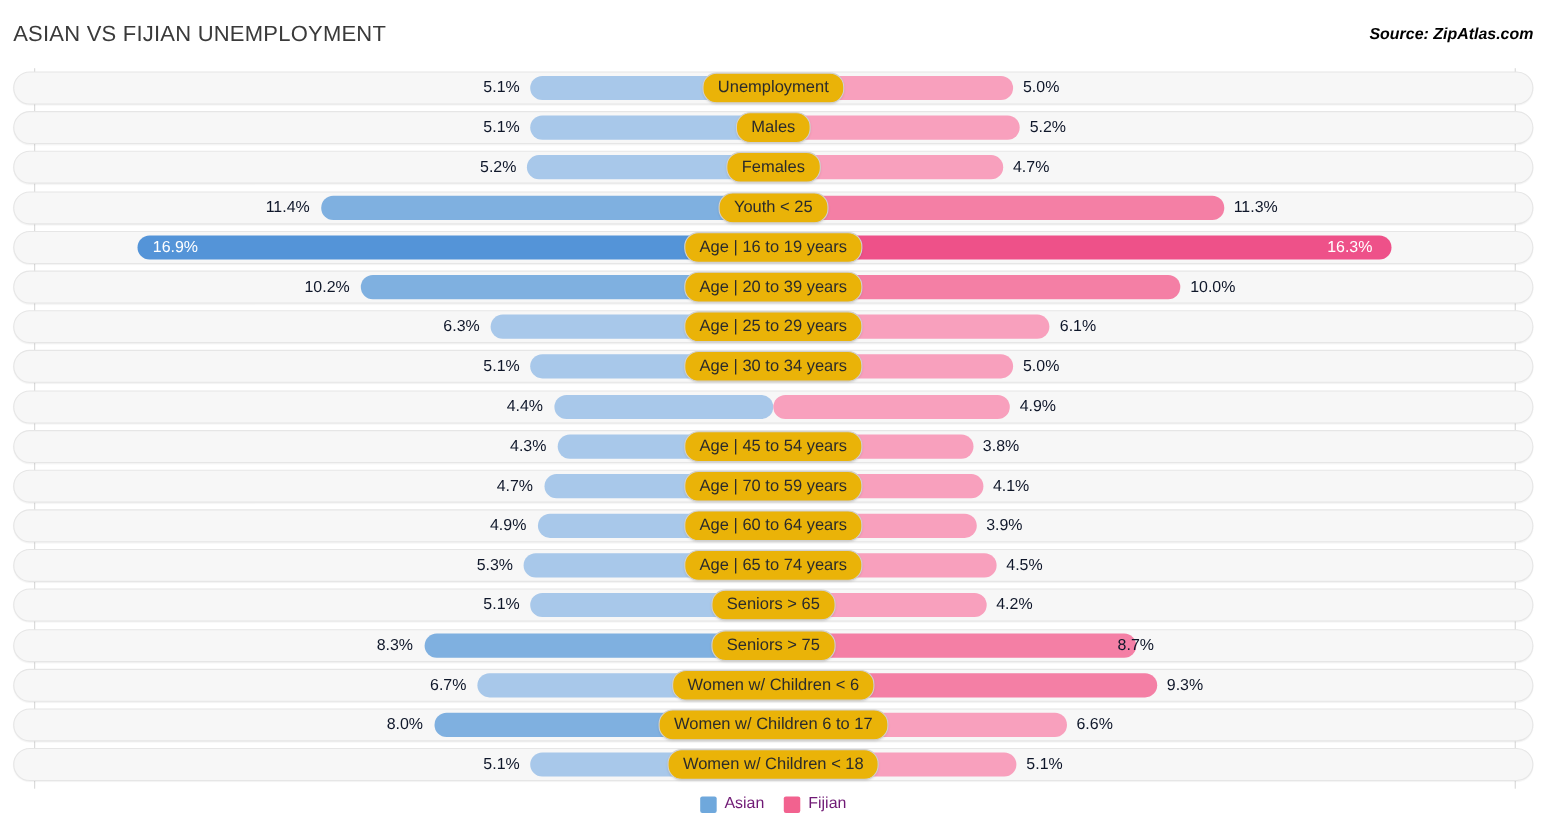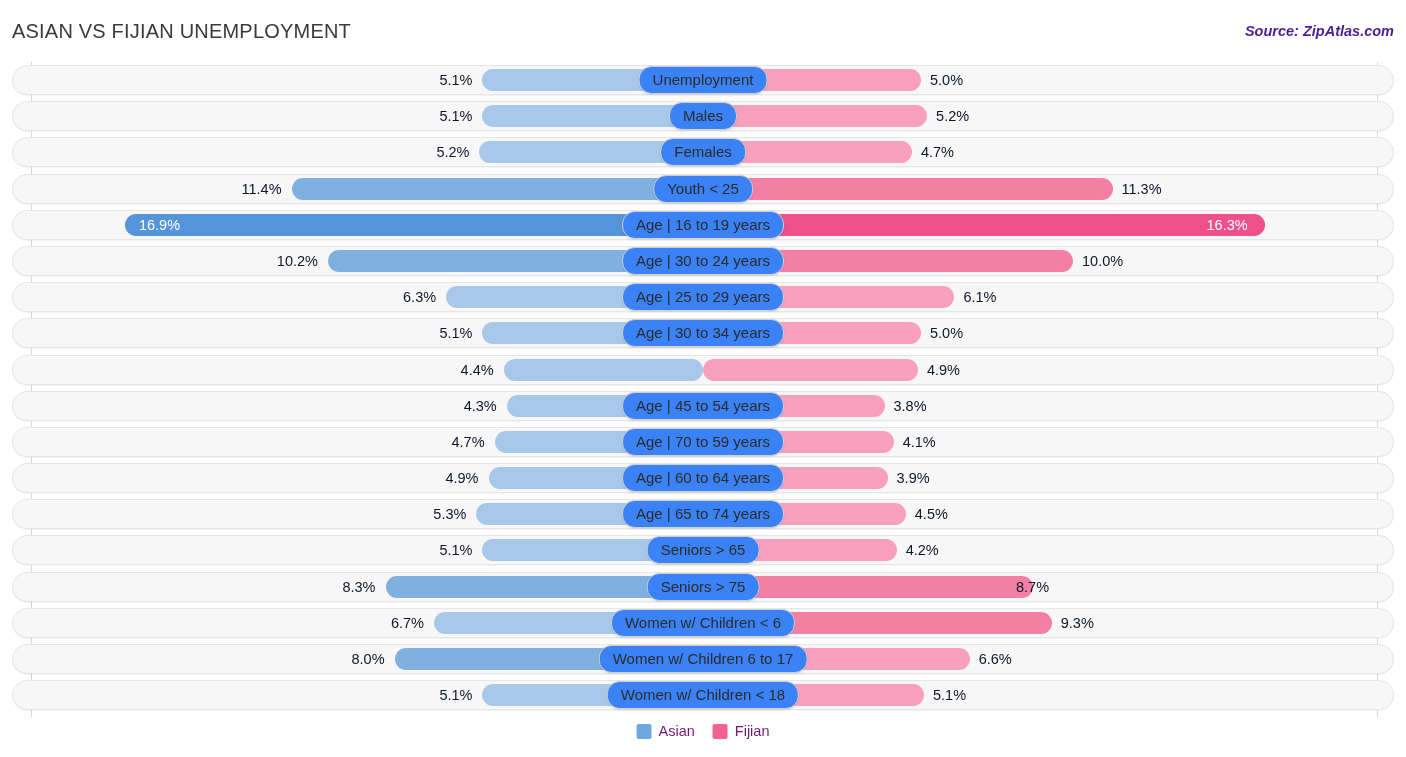--- a/index.html
+++ b/index.html
@@ -41,21 +41,21 @@
     color: #3a3a3a;
     white-space: nowrap;
   }
   .chart-source {
     position: absolute;
     right: 12px;
     top: 23px;
     font-size: 14.5px;
     font-style: italic;
     font-weight: bold;
-    color: #4c1d95;
+    color: #000000;
     white-space: nowrap;
   }
 
   
   .plot {
     position: absolute;
     left: 0;
     top: 62px;
     width: 1406px;
     height: 655px;
@@ -121,21 +121,21 @@
   .val.inside {
     color: #ffffff;
   }
 
   
   .pill {
     position: absolute;
     top: 4px;
     height: 26px;
     line-height: 26px;
-    background: #3b82f6;
+    background: #eab308;
     border: 1px solid #d0d0d0;
     border-radius: 13px;
     padding: 0 13px;
     font-size: 15px;
     color: #2b2b2b;
     white-space: nowrap;
     transform: translateX(-50%);
     left: 703px;
     box-shadow: 0 1px 2px rgba(0,0,0,0.10);
     z-index: 5;
@@ -239,21 +239,21 @@
           <div class="bar right" style="left: 703px; width: 561.52px; background: rgb(238, 81, 137);"></div>
           <div class="val right inside" style="left: 1206.52px;">16.3%</div>
           <div class="pill">Age | 16 to 19 years</div>
         </div>
         <div class="row">
           <div class="track"></div>
           <div class="bar left" style="left: 327.94px; width: 375.06px; background: rgb(127, 176, 224);"></div>
           <div class="val left" style="left: 217.94px; width: 100px;">10.2%</div>
           <div class="bar right" style="left: 703px; width: 370px; background: rgb(244, 127, 165);"></div>
           <div class="val right" style="left: 1082px;">10.0%</div>
-          <div class="pill">Age | 30 to 24 years</div>
+          <div class="pill">Age | 20 to 39 years</div>
         </div>
         <div class="row">
           <div class="track"></div>
           <div class="bar left" style="left: 446.11px; width: 256.89px; background: rgb(168, 200, 234);"></div>
           <div class="val left" style="left: 336.11px; width: 100px;">6.3%</div>
           <div class="bar right" style="left: 703px; width: 251.44px; background: rgb(248, 160, 189);"></div>
           <div class="val right" style="left: 963.44px;">6.1%</div>
           <div class="pill">Age | 25 to 29 years</div>
         </div>
         <div class="row">

